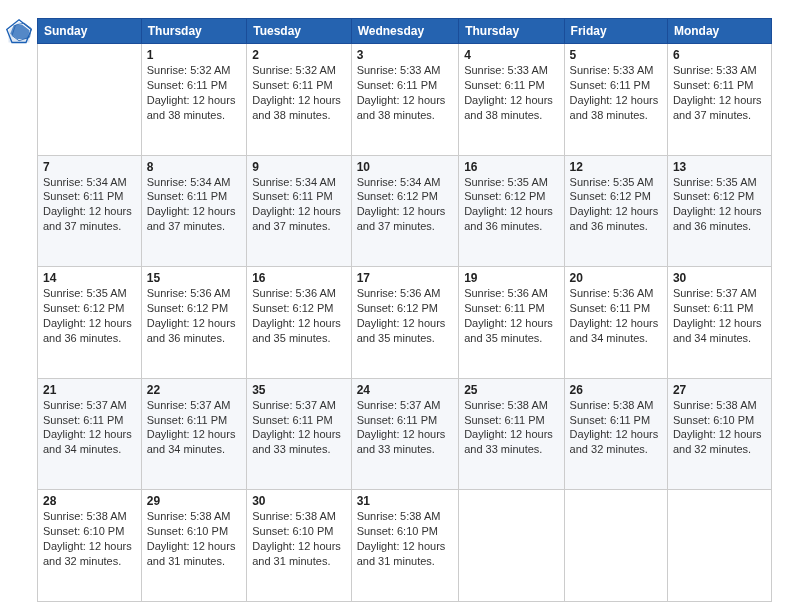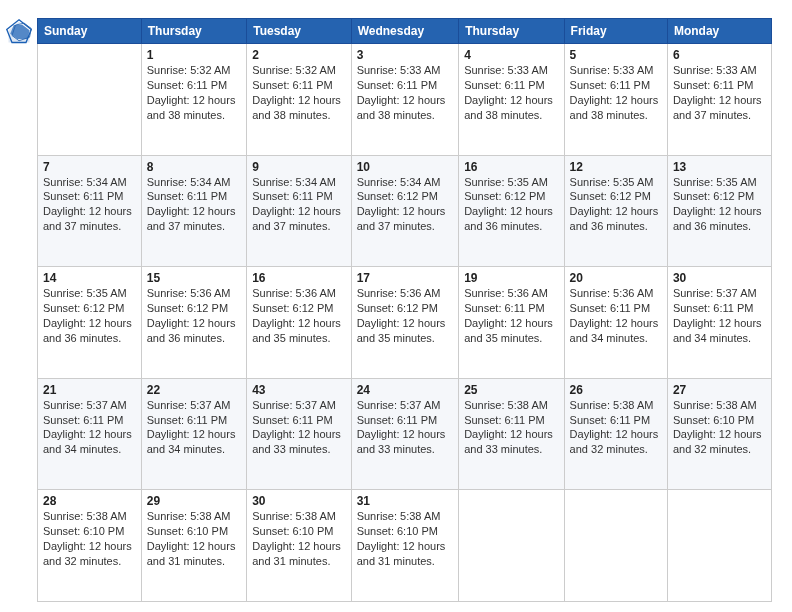--- a/index.html
+++ b/index.html
@@ -294,21 +294,21 @@
 and 34 minutes.</div>
           </td>
           <td>
             <span class="day-number">22</span>
             <div class="day-info" style="white-space: pre-line;">Sunrise: 5:37 AM
 Sunset: 6:11 PM
 Daylight: 12 hours
 and 34 minutes.</div>
           </td>
           <td>
-            <span class="day-number">43</span>
+            <span class="day-number">35</span>
             <div class="day-info" style="white-space: pre-line;">Sunrise: 5:37 AM
 Sunset: 6:11 PM
 Daylight: 12 hours
 and 33 minutes.</div>
           </td>
           <td>
             <span class="day-number">24</span>
             <div class="day-info" style="white-space: pre-line;">Sunrise: 5:37 AM
 Sunset: 6:11 PM
 Daylight: 12 hours

